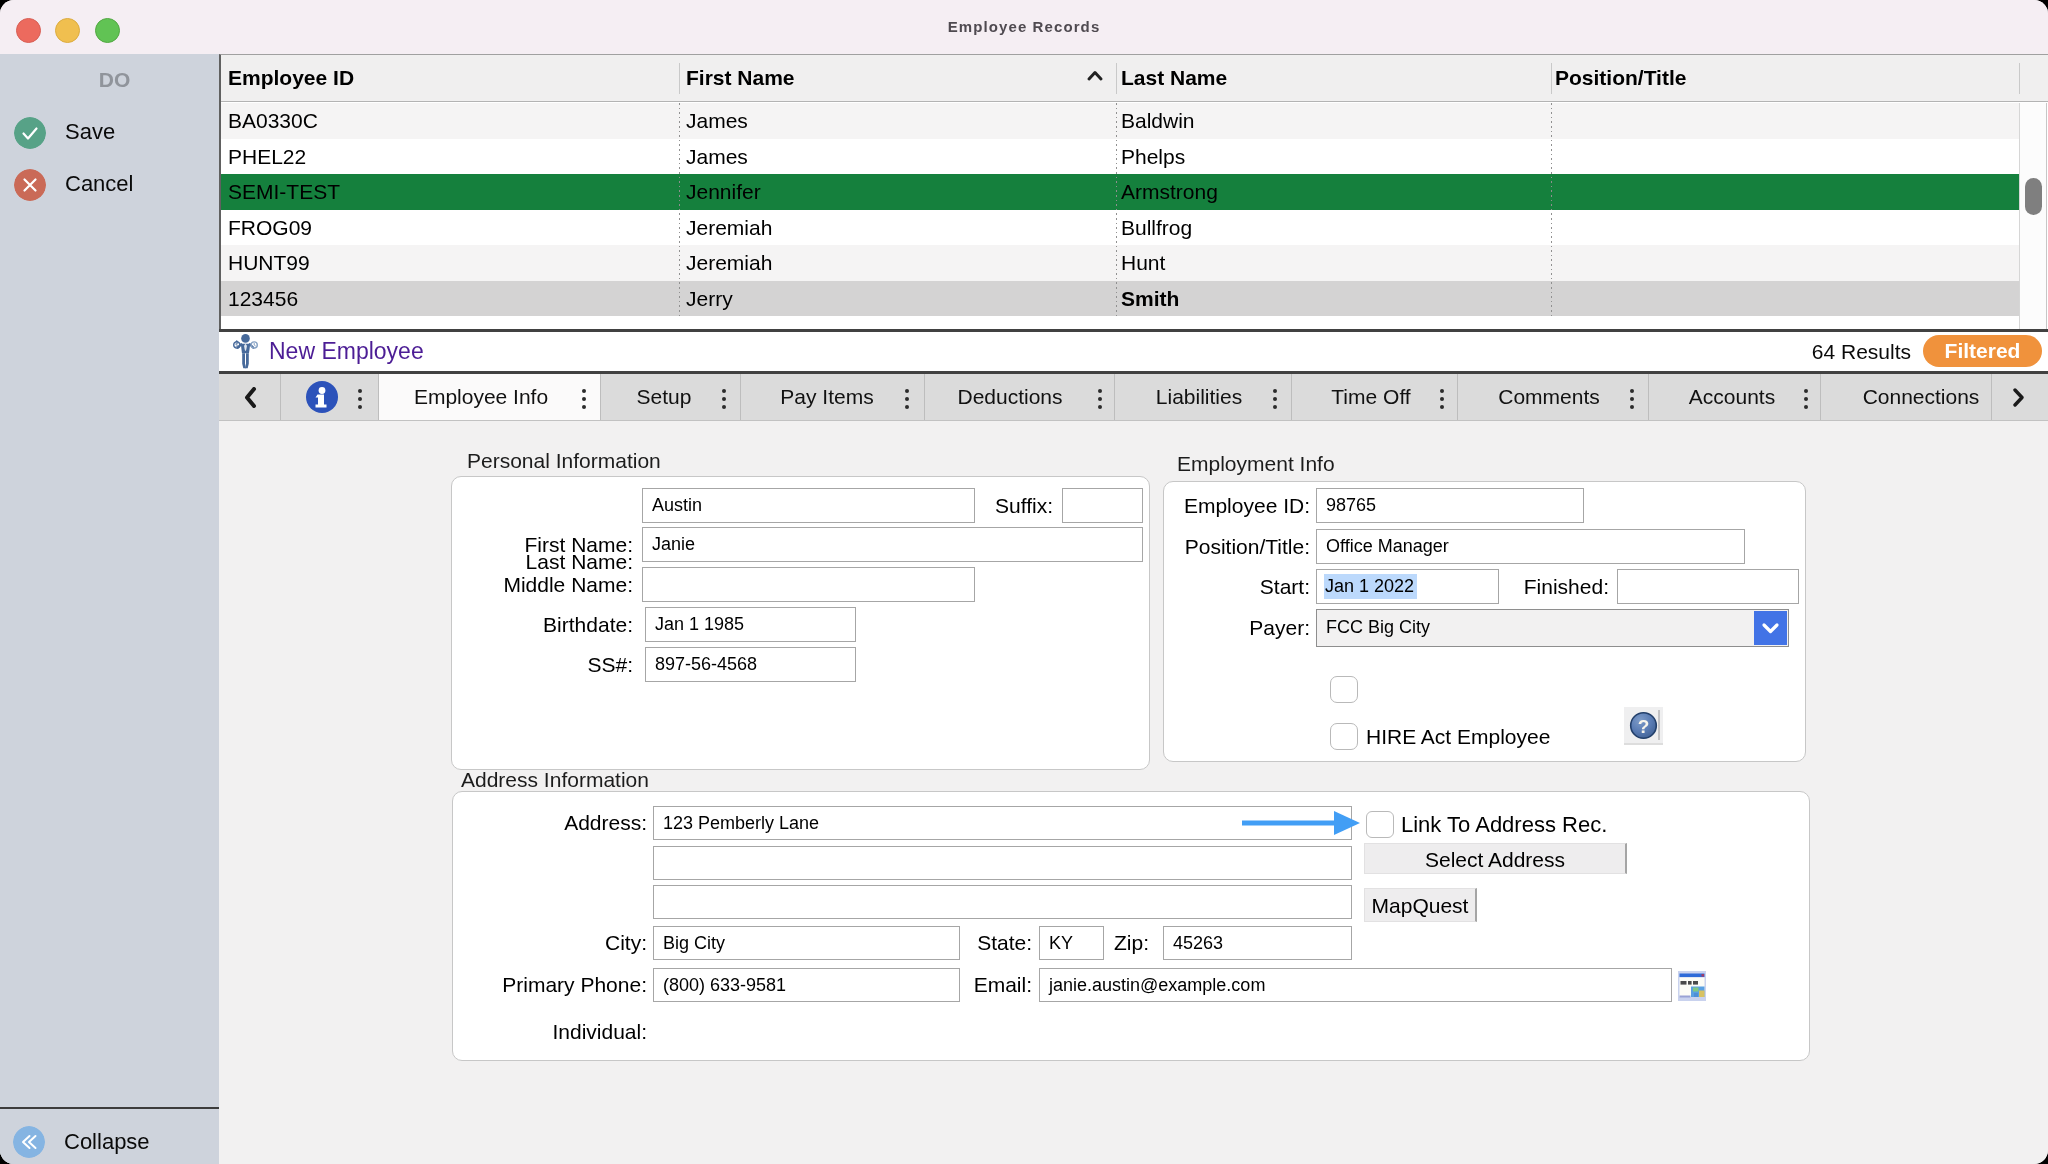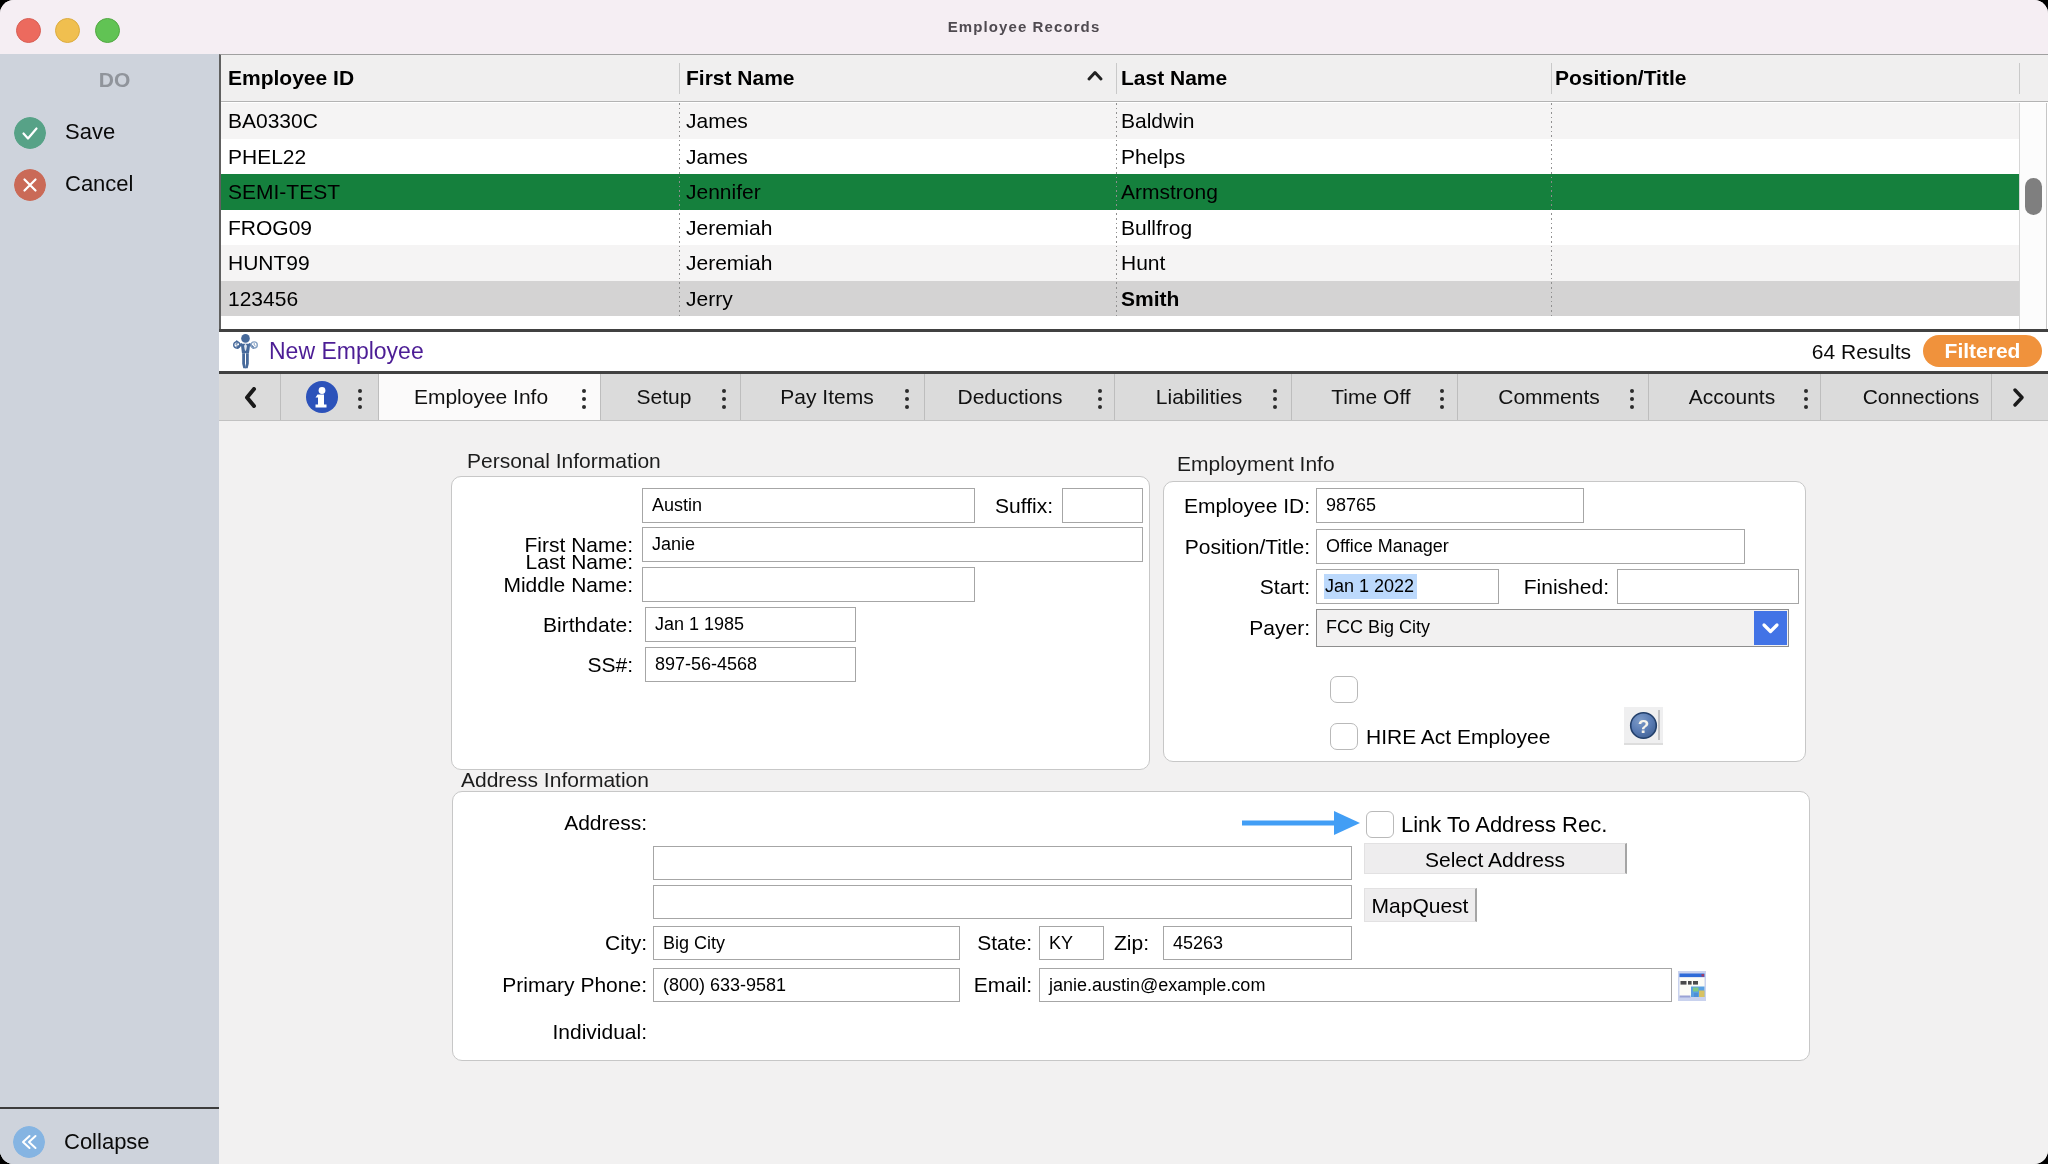--- a/index.html
+++ b/index.html
@@ -291,20 +291,21 @@
             </radialGradient>
           </defs>
         <circle cx="14.5" cy="14.5" r="12.8" fill="url(#hg)" stroke="#23406b" stroke-width="1.6"></circle>
         <text x="14.5" y="21.5" font-size="19" font-weight="bold" fill="#f6f4ec" text-anchor="middle" font-family="Liberation Sans">?</text>
       </svg>
     </div>
 
     <div class="gtitle" style="left:242px; top:346px;">Address Information</div>
     <div class="gbox" style="left:233px; top:369px; width:1358px; height:270px;"></div>
     <div class="lb" style="right:1401px; top:384px; width:300px; line-height:34px;">Address:</div>
+    <div class="inp" style="left:434px; top:384px; width:699px; height:34px;">123 Pemberly Lane</div>
     <div class="inp" style="left:434px; top:424px; width:699px; height:34px;"></div>
     <div class="inp" style="left:434px; top:463px; width:699px; height:34px;"></div>
     <div class="lb" style="right:1401px; top:504px; width:300px; line-height:34px;">City:</div>
     <div class="inp" style="left:434px; top:504px; width:307px; height:34px;">Big City</div>
     <div class="lb" style="right:1016px; top:504px; width:200px; line-height:34px;">State:</div>
     <div class="inp" style="left:820px; top:504px; width:65px; height:34px;">KY</div>
     <div class="lb" style="right:899px; top:504px; width:150px; line-height:34px;">Zip:</div>
     <div class="inp" style="left:944px; top:504px; width:189px; height:34px;">45263</div>
     <div class="lb" style="right:1401px; top:546px; width:300px; line-height:34px;">Primary Phone:</div>
     <div class="inp" style="left:434px; top:546px; width:307px; height:34px;">(800) 633-9581</div>

